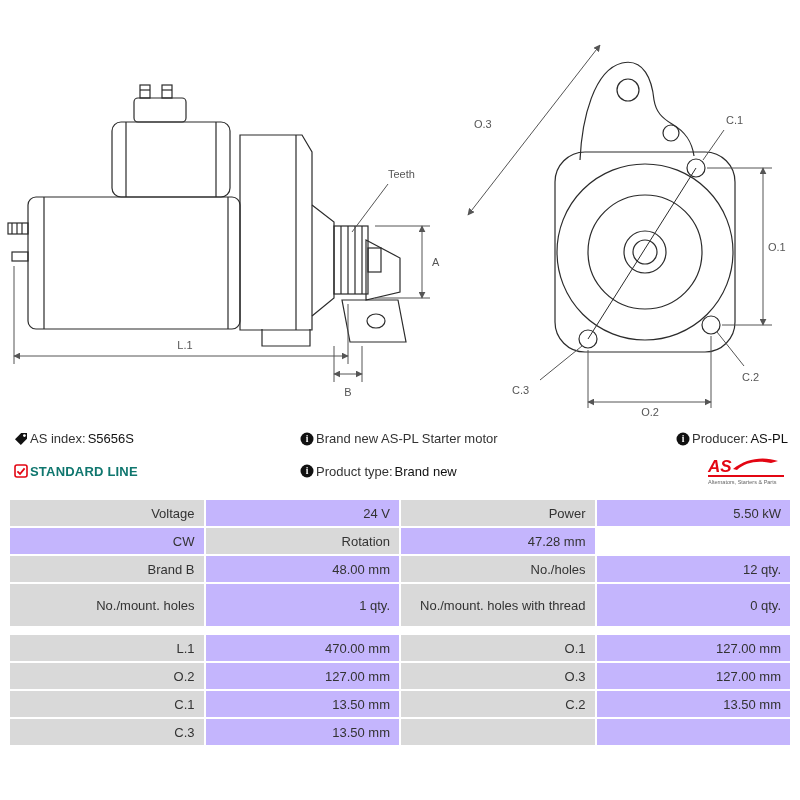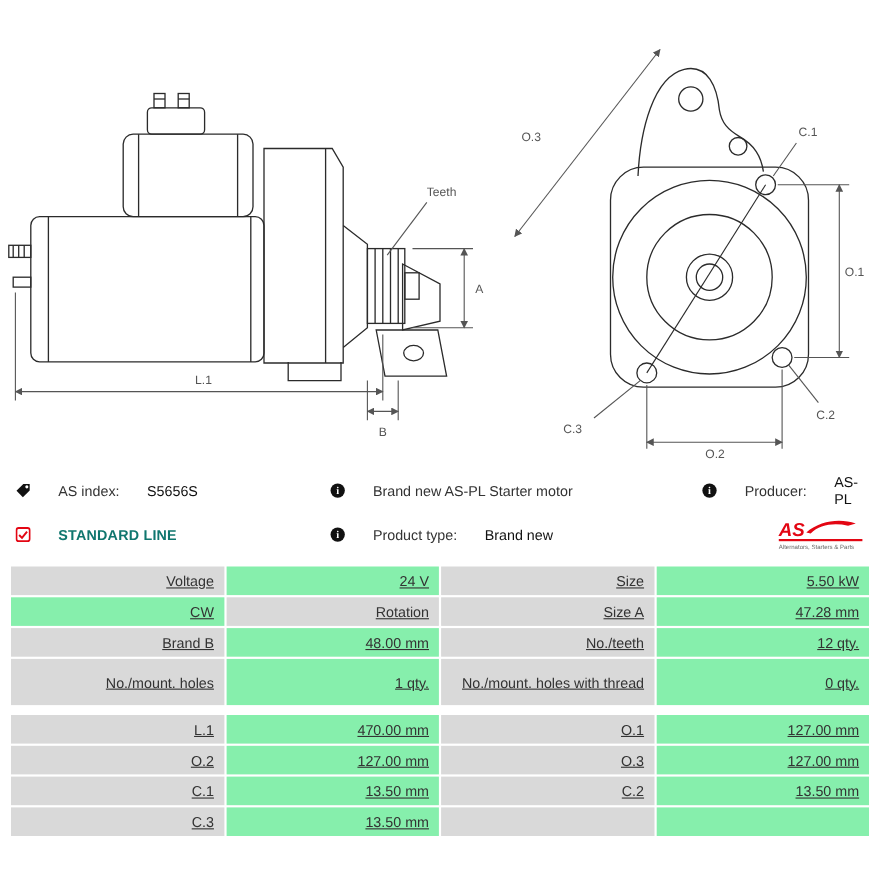--- a/index.html
+++ b/index.html
@@ -15,39 +15,38 @@
   
   .info-bar {
     padding:6px 12px 8px 14px;
     display:grid;
     grid-template-columns:286px 1fr 150px;
     grid-template-rows:auto auto;
     row-gap:10px;
     align-items:center;
     font-size:13px;
   }
-  .info-cell { display:flex; align-items:center; gap:25px; }
+  .info-cell { display:flex; align-items:center; gap:2px; }
   .info-cell.right { justify-self:end; }
   .bold { font-weight:normal; color:#111; }
   .standard-line { color:#0f766e; font-weight:bold; letter-spacing:.2px; }
   .icon { flex:0 0 auto; display:inline-flex; }
 
   
   .spec-table { margin:6px 10px 0 10px; display:flex; flex-direction:column; gap:2px; }
   .trow { display:grid; grid-template-columns:1fr 1fr 1fr 1fr; gap:2px; }
   .cell {
     min-height:26px;
     display:flex; align-items:center; justify-content:flex-end;
     padding:4px 9px;
     font-size:13px; color:#333;
     text-align:right;
-    text-decoration:underline;
   }
   .cell.lbl { background:#d9d9d9; }
-  .cell.val { background:#86efac; }
+  .cell.val { background:#c4b5fd; }
   .trow.tall .cell { min-height:42px; }
   .group-gap { height:5px; }
 </style>
 </head>
 <body>
 
 <div class="page">
 
   <div class="drawings">
 
@@ -232,35 +231,34 @@
         <text x="2" y="28" font-size="5.5" fill="#666" font-family="Liberation Sans, sans-serif">Alternators, Starters &amp; Parts</text>
       </svg>
     </div>
   </div>
 
   <div class="spec-table">
 
     <div class="trow">
       <div class="cell lbl">Voltage</div>
       <div class="cell val">24 V</div>
-      <div class="cell lbl">Size</div>
+      <div class="cell lbl">Power</div>
       <div class="cell val">5.50 kW</div>
     </div>
 
     <div class="trow">
       <div class="cell val">CW</div>
       <div class="cell lbl">Rotation</div>
-      <div class="cell lbl">Size A</div>
       <div class="cell val">47.28 mm</div>
     </div>
 
     <div class="trow">
       <div class="cell lbl">Brand B</div>
       <div class="cell val">48.00 mm</div>
-      <div class="cell lbl">No./teeth</div>
+      <div class="cell lbl">No./holes</div>
       <div class="cell val">12 qty.</div>
     </div>
 
     <div class="trow tall">
       <div class="cell lbl">No./mount. holes</div>
       <div class="cell val">1 qty.</div>
       <div class="cell lbl">No./mount. holes with thread</div>
       <div class="cell val">0 qty.</div>
     </div>
 

